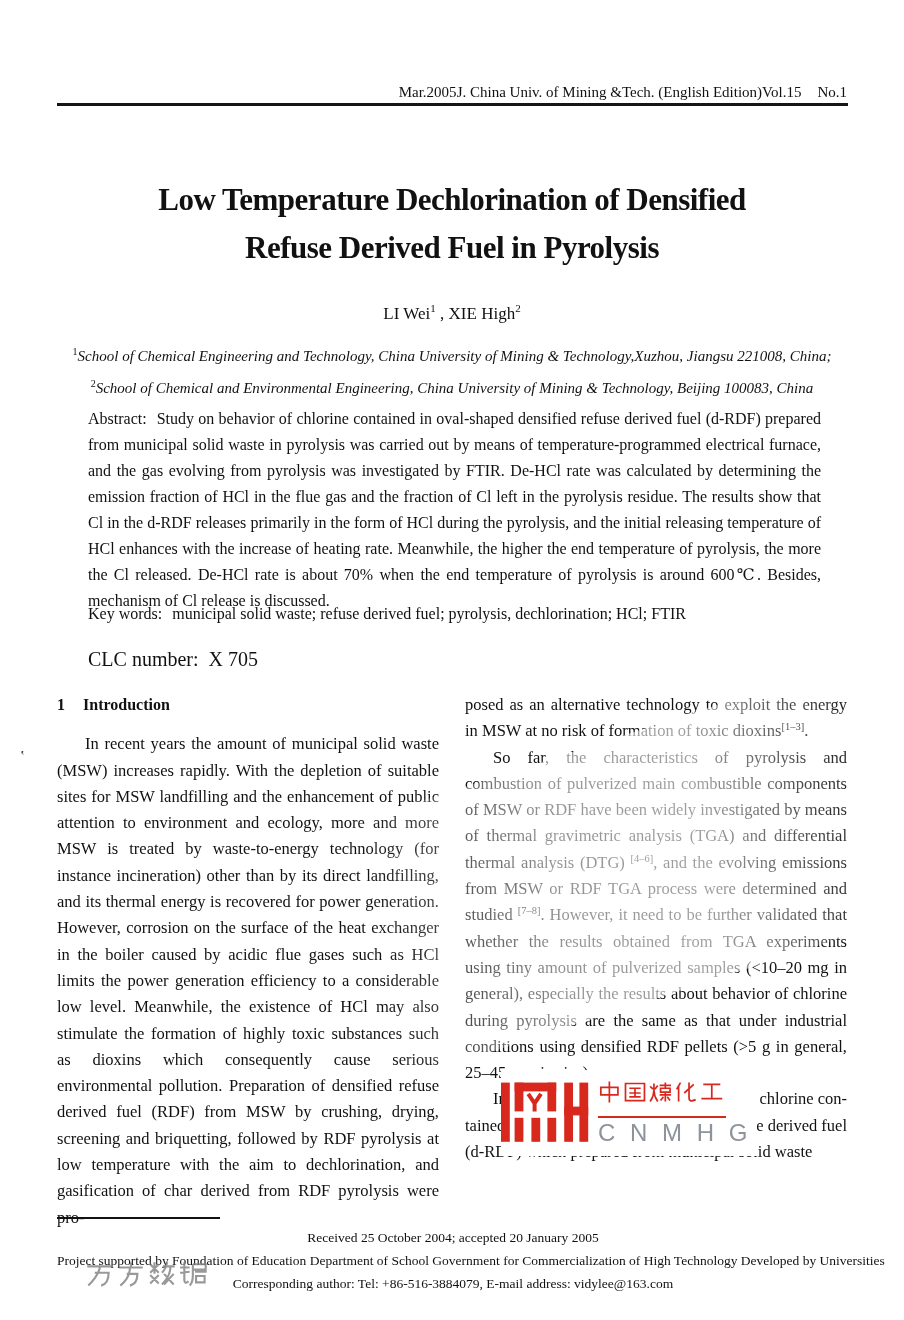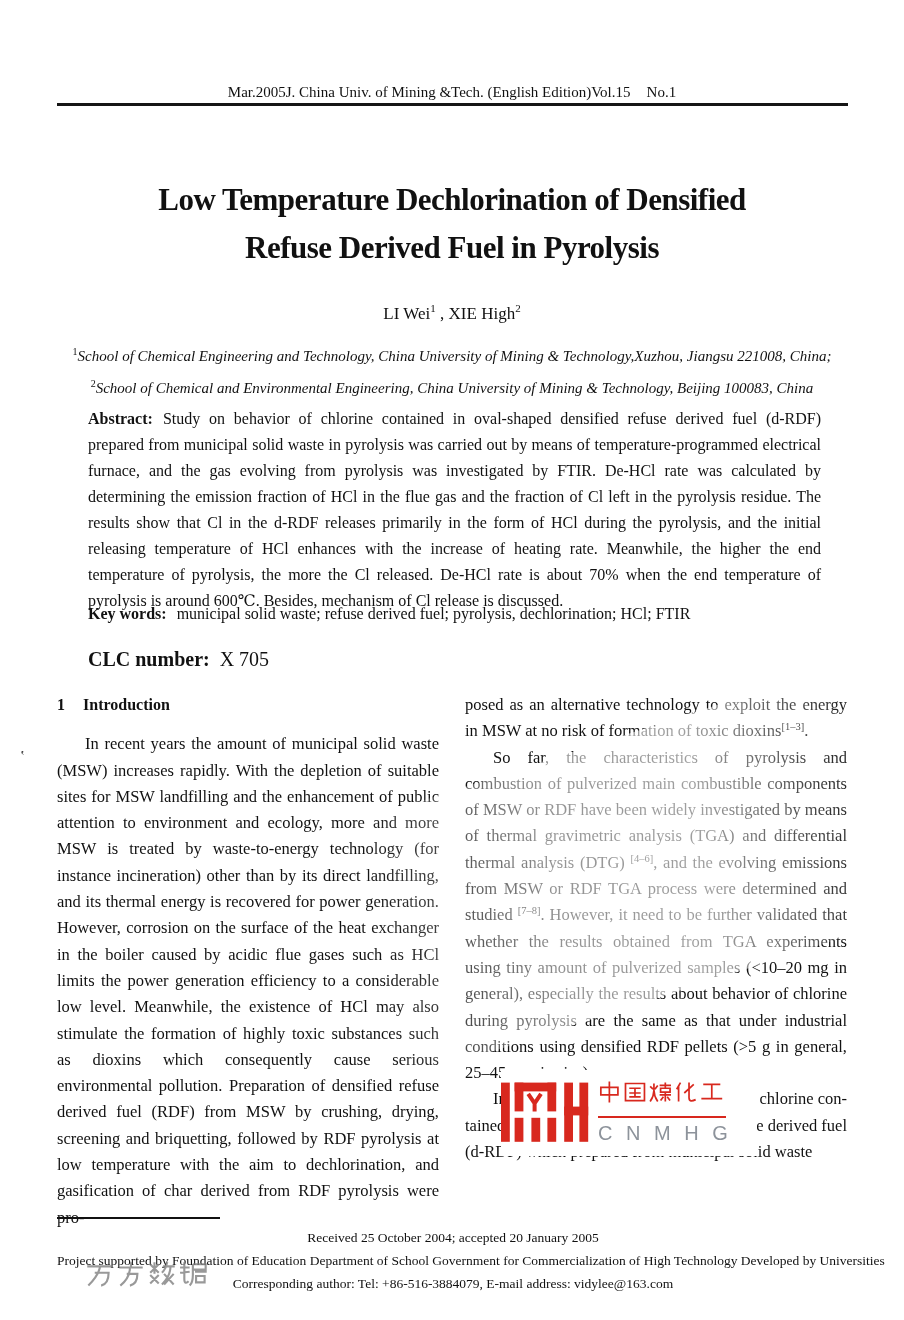--- a/index.html
+++ b/index.html
@@ -5,52 +5,52 @@
   html,body{margin:0;padding:0;}
   .page{
     position:relative;
     width:904px;height:1320px;
     background:#ffffff;
     font-family:"Liberation Serif","DejaVu Serif",serif;
     color:#111;
     overflow:hidden;
   }
   
-  .header-row{position:absolute;top:84px;left:57px;width:790px;display:flex;justify-content:center;font-size:15px;}
+  .header-row{position:absolute;top:84px;left:57px;width:790px;display:flex;justify-content:flex-end;font-size:15px;}
   .header-right{display:flex;gap:16px;}
   .header-rule{position:absolute;top:103px;left:57px;width:791px;height:3px;background:#151515;}
   
   .title{position:absolute;top:176px;left:0;width:100%;text-align:center;font-size:31px;font-weight:bold;line-height:48px;letter-spacing:-0.5px;}
   .authors{position:absolute;top:302px;left:0;width:100%;text-align:center;font-size:17px;}
   .authors sup{font-size:11px;}
   .affils{position:absolute;top:338px;left:0;width:100%;text-align:center;font-style:italic;font-size:15px;line-height:28px;}
   .affils sup{font-size:10px;font-style:normal;}
   
   .abstract{position:absolute;top:406px;left:88px;width:733px;font-size:16px;line-height:26px;text-align:justify;}
-  .abstract .lbl,.kw .lbl,.clc .lbl{font-weight:bold;margin-top:8px;}
+  .abstract .lbl,.kw .lbl,.clc .lbl{font-weight:normal;margin-top:8px;}
   .kw{position:absolute;top:605px;left:88px;width:733px;font-size:16px;}
   .clc{position:absolute;top:648px;left:88px;width:733px;font-size:20px;}
   .lbl{margin-right:10px;}
   
   .columns{position:absolute;top:692px;left:57px;width:790px;display:flex;gap:26px;}
   .col{width:382px;font-size:16.5px;line-height:26.3px;text-align:justify;}
   .intro-heading{font-size:16px;font-weight:bold;margin:0 0 13px 0;text-align:left;}
   .intro-heading .num{margin-right:18px;}
   .para-indent{text-indent:28px;}
   .col p{margin:0;}
   .col sup{font-size:10.5px;line-height:0;}
   
   .p3{position:relative;margin-top:0;}
   .p3-line{display:flex;justify-content:space-between;height:26.3px;}
   .p3-line .lead{margin-left:28px;}
   .p3-last{text-align:left;}
   .logo-box{position:absolute;left:36px;top:-16px;width:256px;height:86px;background:#fff;display:flex;align-items:center;gap:9px;z-index:3;}
   .logo-right{display:flex;flex-direction:column;align-items:flex-start;}
   .logo-cn{border-bottom:2.5px solid #d8281e;padding-bottom:2px;}
-  .logo-latin{color:#8d939b;font-size:20px;letter-spacing:4px;font-family:"Liberation Sans","DejaVu Sans",sans-serif;margin-top:2px;}
+  .logo-latin{color:#8d939b;font-size:24px;letter-spacing:4px;font-family:"Liberation Sans","DejaVu Sans",sans-serif;margin-top:2px;}
   
   .foot-rule{position:absolute;top:1217px;left:57px;width:163px;height:2px;background:#111;}
   .footnotes{position:absolute;top:1226px;left:57px;width:792px;font-size:13.5px;line-height:23px;text-align:center;}
   .footnotes div{white-space:nowrap;}
   
   .wanfang{position:absolute;left:84px;top:1260px;opacity:.8;z-index:4;}
   
   .scan-fade{position:absolute;left:330px;top:740px;width:600px;height:260px;
     background:linear-gradient(100deg, rgba(255,255,255,0) 8%, rgba(255,255,255,.55) 38%, rgba(255,255,255,.6) 62%, rgba(255,255,255,0) 90%);
     transform:rotate(-18deg);pointer-events:none;z-index:2;}

